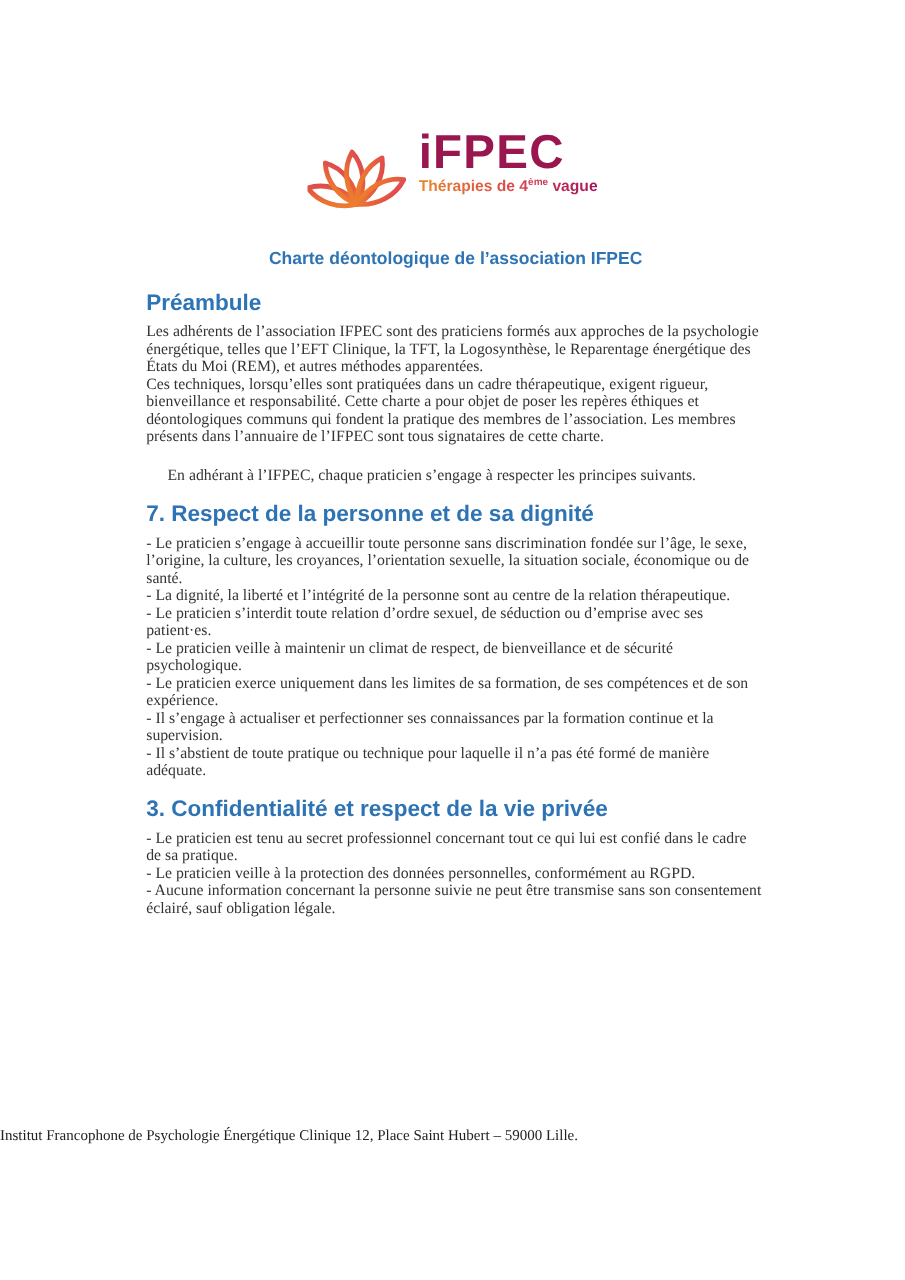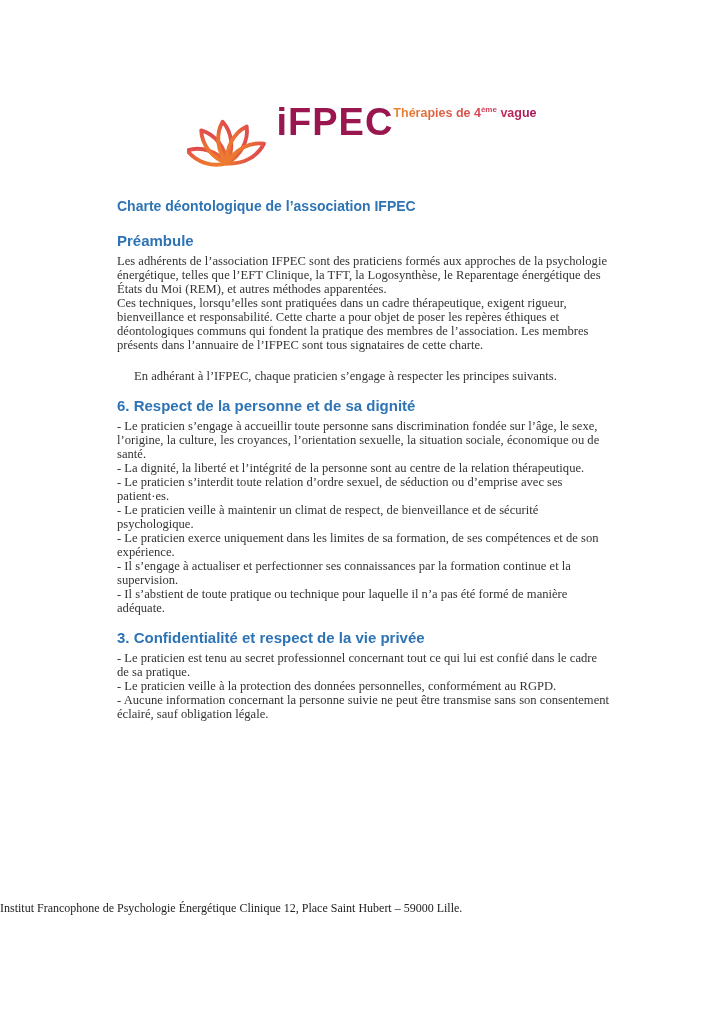--- a/index.html
+++ b/index.html
@@ -21,21 +21,21 @@
   
   .logo{
     position:absolute;
     top:104px; left:0; right:0;
     display:flex;
     justify-content:center;
     align-items:flex-start;
     gap:9px;
   }
   .logo svg{display:block;margin-top:2px;}
-  .logo-text{display:flex;flex-direction:row;}
+  .logo-text{display:flex;flex-direction:column;}
   .brand{
     font-family:"Liberation Sans", sans-serif;
     font-weight:800;
     font-size:38px;
     line-height:36px;
     letter-spacing:1px;
     color:var(--brand);
   }
   .tagline{
     font-family:"Liberation Sans", sans-serif;
@@ -64,24 +64,25 @@
     left:117px;
     width:495px;
     color:var(--body);
   }
   .title{
     font-family:"Liberation Sans", sans-serif;
     font-size:14px;
     font-weight:700;
     color:var(--blue);
     margin:0 0 18px 0;
+    text-align:center;
   }
   .sec-heading{
     font-family:"Liberation Sans", sans-serif;
-    font-size:15px;
+    font-size:18px;
     font-weight:700;
     color:var(--blue);
     margin:14px 0 5px 0;
   }
   .sec-heading.mt0{margin-top:0;}
   .body{
     font-family:"Liberation Serif", serif;
     font-size:12.6px;
     line-height:14px;
     margin:0;
@@ -131,21 +132,21 @@
 
   <main class="content">
     <h1 class="title">Charte déontologique de l’association IFPEC</h1>
 
     <h2 class="sec-heading mt0">Préambule</h2>
     <p class="body">Les adhérents de l’association IFPEC sont des praticiens formés aux approches de la psychologie énergétique, telles que l’EFT Clinique, la TFT, la Logosynthèse, le Reparentage énergétique des États du Moi (REM), et autres méthodes apparentées.</p>
     <p class="body">Ces techniques, lorsqu’elles sont pratiquées dans un cadre thérapeutique, exigent rigueur, bienveillance et responsabilité. Cette charte a pour objet de poser les repères éthiques et déontologiques communs qui fondent la pratique des membres de l’association.  Les membres présents dans l’annuaire de l’IFPEC sont tous signataires de cette charte.</p>
     <p class="body closing">En adhérant à l’IFPEC, chaque praticien s’engage à respecter les principes suivants.</p>
 
     <section>
-      <h2 class="sec-heading">6. Respect de la personne et de sa dignité</h2>
+      <h2 class="sec-heading">7. Respect de la personne et de sa dignité</h2>
       <p class="body">- Le praticien s’engage à accueillir toute personne sans discrimination fondée sur l’âge, le sexe, l’origine, la culture, les croyances, l’orientation sexuelle, la situation sociale, économique ou de santé.</p>
       <p class="body">- La dignité, la liberté et l’intégrité de la personne sont au centre de la relation thérapeutique.</p>
       <p class="body">- Le praticien s’interdit toute relation d’ordre sexuel, de séduction ou d’emprise avec ses patient·es.</p>
       <p class="body">- Le praticien veille à maintenir un climat de respect, de bienveillance et de sécurité psychologique.</p>
     </section>
 
     <section>
       <p class="body">- Le praticien exerce uniquement dans les limites de sa formation, de ses compétences et de son expérience.</p>
       <p class="body">- Il s’engage à actualiser et perfectionner ses connaissances par la formation continue et la supervision.</p>
       <p class="body">- Il s’abstient de toute pratique ou technique pour laquelle il n’a pas été formé de manière adéquate.</p>

